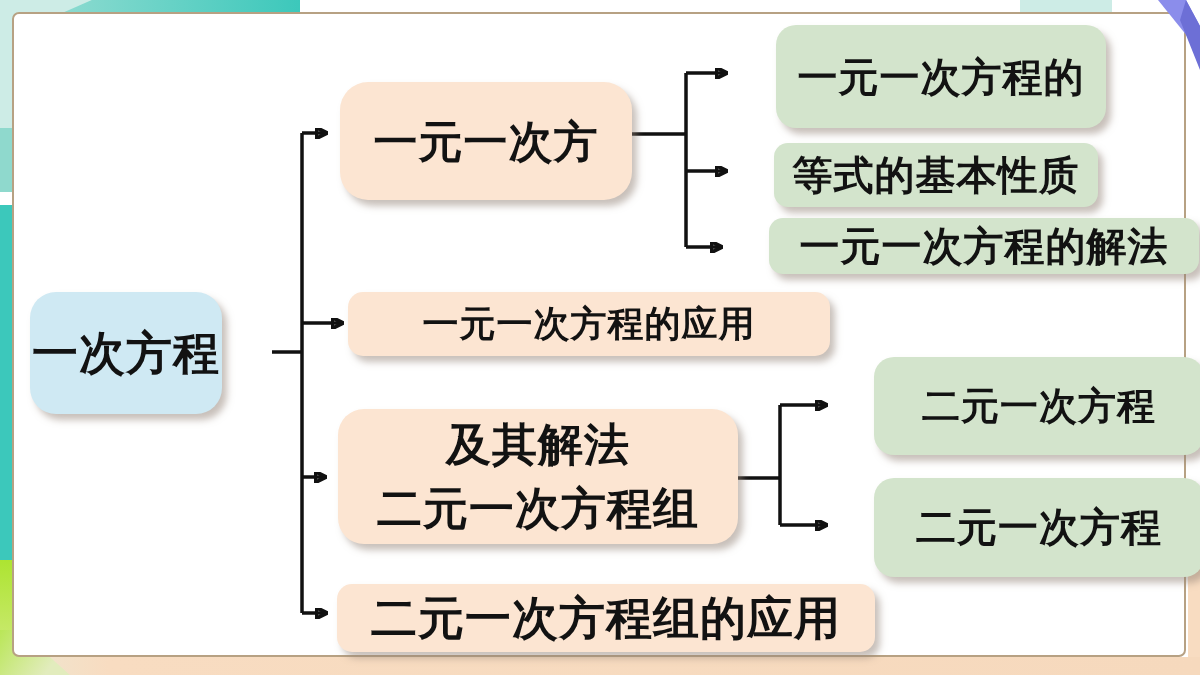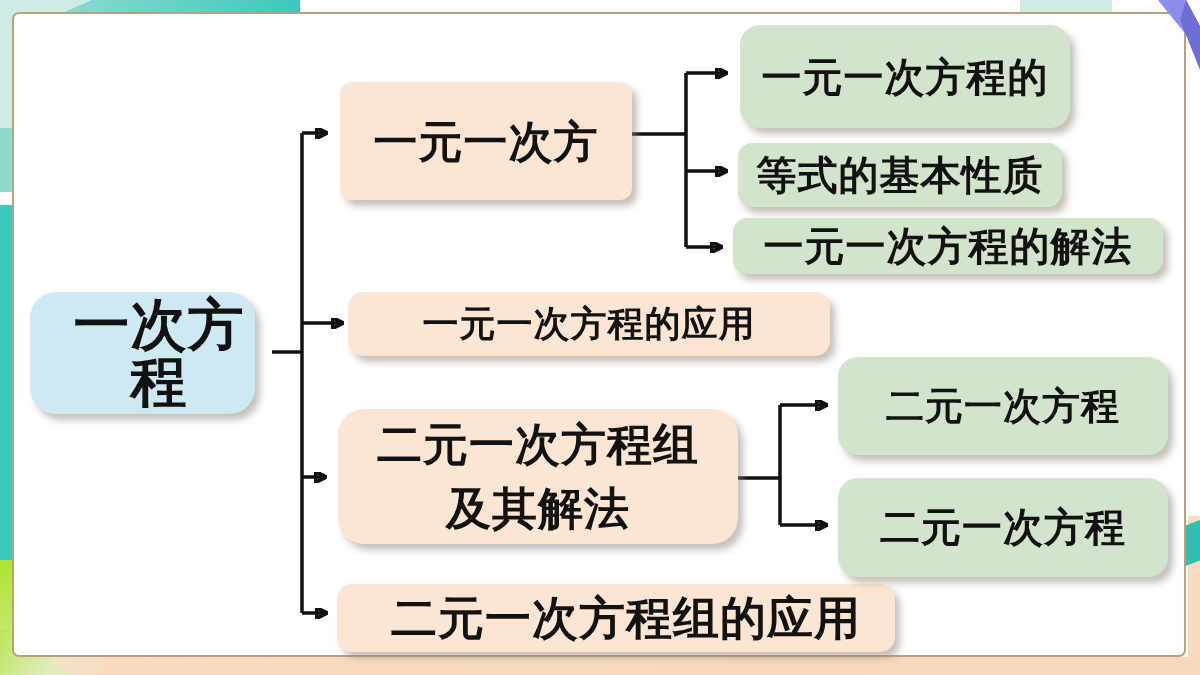--- a/index.html
+++ b/index.html
@@ -47,27 +47,27 @@
 
   
   .node{
     position:absolute;z-index:2;
     display:flex;flex-direction:column;justify-content:center;align-items:center;
     text-align:center;color:#121212;font-weight:600;letter-spacing:1px;
     box-shadow:5px 6px 7px rgba(145,130,118,.5);
   }
   .root{background:var(--root-fill,#cfe9f3);}
   .branch{background:var(--branch-fill,#fce5d2);}
-  .leaf{background:var(--leaf-fill,#d3e4cc);}
+  .leaf{background:var(--leaf-fill,#d3e4cc);margin-left:36px;}
 
-  #node-root{left:30px;top:292px;width:192px;height:122px;border-radius:26px;font-size:56px;line-height:57px;padding-left:33px;}
-  #node-b1{left:340px;top:82px;width:292px;height:118px;border-radius:12px;font-size:44px;line-height:57px;}
+  #node-root{left:30px;top:292px;width:192px;height:122px;border-radius:26px;font-size:46px;line-height:57px;}
+  #node-b1{left:340px;top:82px;width:292px;height:118px;border-radius:28px;font-size:44px;line-height:57px;}
   #node-b2{left:348px;top:292px;width:482px;height:64px;border-radius:15px;font-size:36px;line-height:64px;}
   #node-b3{left:338px;top:409px;width:400px;height:135px;border-radius:26px;font-size:45px;line-height:64px;}
-  #node-b4{left:337px;top:584px;width:538px;height:68px;border-radius:15px;font-size:46px;line-height:68px;padding-left:20px;}
+  #node-b4{left:337px;top:584px;width:538px;height:68px;border-radius:15px;font-size:46px;line-height:68px;}
   #node-g1{left:740px;top:25px;width:330px;height:103px;border-radius:20px;font-size:40px;line-height:50px;}
   #node-g2{left:738px;top:143px;width:324px;height:64px;border-radius:14px;font-size:40px;line-height:64px;}
   #node-g3{left:733px;top:218px;width:430px;height:56px;border-radius:14px;font-size:40px;line-height:56px;justify-content:flex-end;}
   #node-g4{left:838px;top:357px;width:330px;height:98px;border-radius:20px;font-size:38px;line-height:48px;}
   #node-g5{left:838px;top:478px;width:330px;height:99px;border-radius:20px;font-size:40px;line-height:49px;}
 </style>
 </head>
 <body>
 
 <div class="deco" id="deco-mint-topleft"></div>
@@ -118,22 +118,22 @@
 
 <div class="node branch" id="node-b1">
   <div class="line">一元一次方</div>
 </div>
 
 <div class="node branch" id="node-b2">
   <div class="line">一元一次方程的应用</div>
 </div>
 
 <div class="node branch" id="node-b3">
+  <div class="line">及其解法</div>
   <div class="line">二元一次方程组</div>
-  <div class="line">及其解法</div>
 </div>
 
 <div class="node branch" id="node-b4">
   <div class="line">二元一次方程组的应用</div>
 </div>
 
 <div class="node leaf" id="node-g1">
   <div class="line">一元一次方程的</div>
 </div>
 

